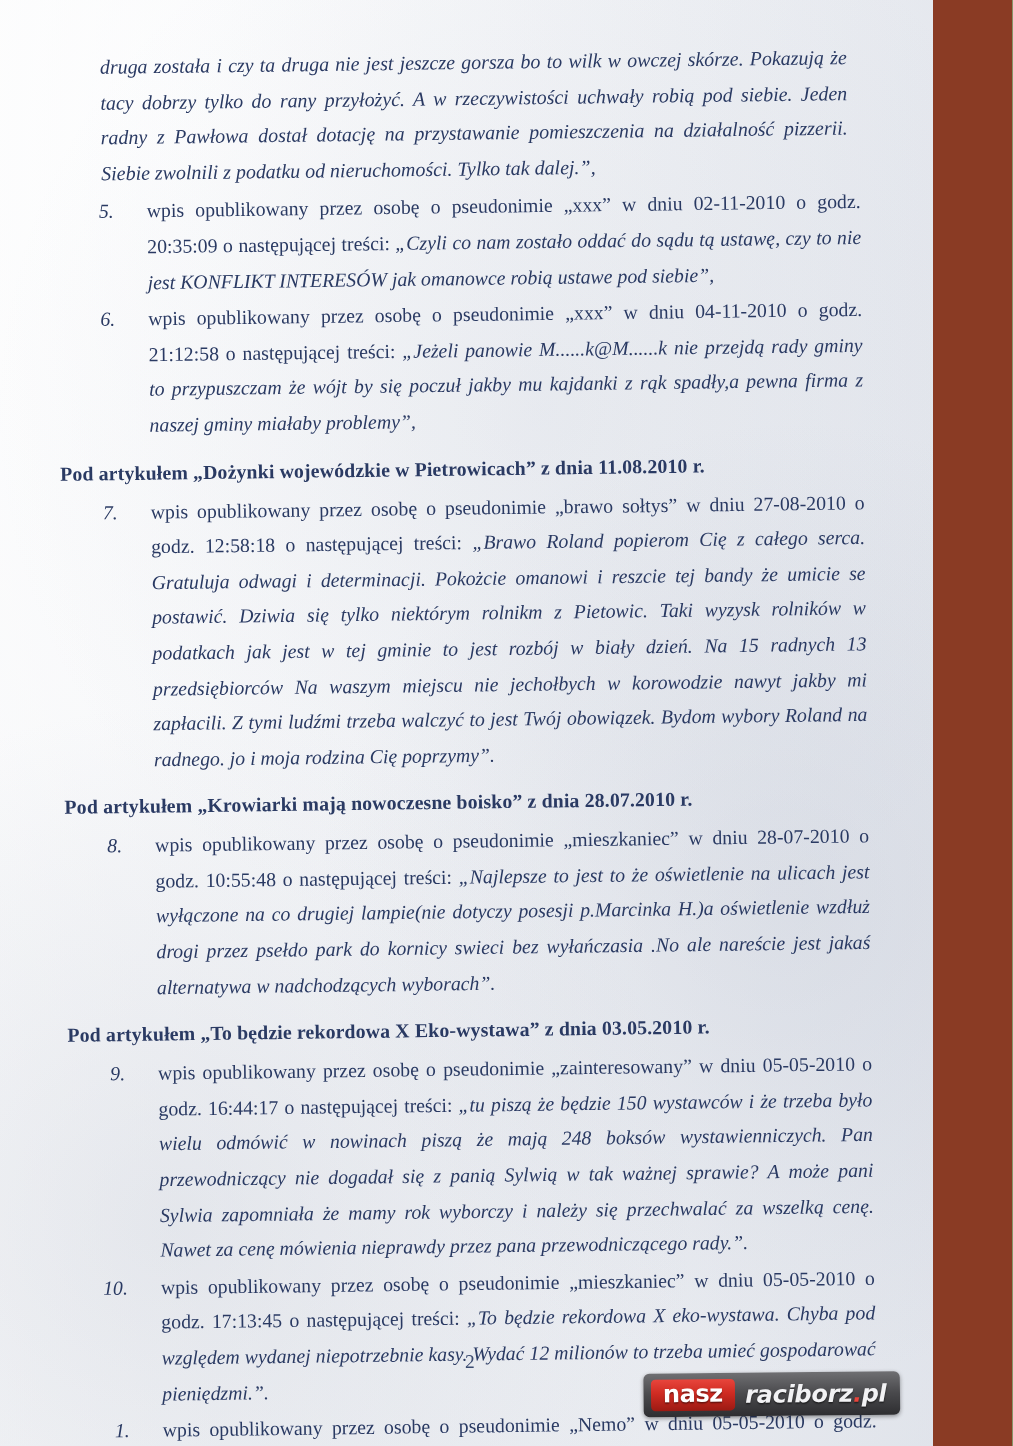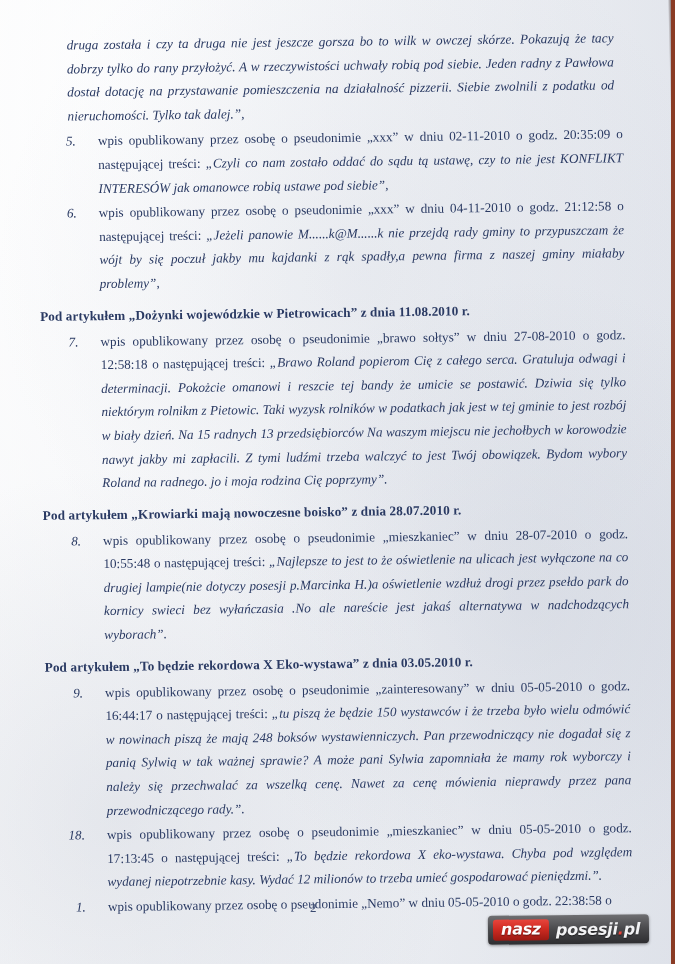--- a/index.html
+++ b/index.html
@@ -2,21 +2,21 @@
 <html><head>
 <meta charset="utf-8">
 <style>
   html,body{margin:0;padding:0;}
   body{
     width:675px;height:964px;overflow:hidden;
     background:#8a3b24;
     font-family:"Liberation Serif", serif;
   }
   .scan{
-    position:relative;width:671px;height:964px;overflow:hidden;
+    position:relative;width:622px;height:964px;overflow:hidden;
     background:#86efac;
   }
   
   .desk{
     position:absolute;inset:0;
     background:
       linear-gradient(120deg,#a8512c 0%,#8e3f20 45%,#6d2c16 100%);
     z-index:0;
   }
   
@@ -106,21 +106,21 @@
     box-shadow:0 1px 3px rgba(0,0,0,.4);
     transform:rotate(-0.6deg);
   }
   .logo .nasz{
     display:inline-block;
     padding:2px 8px 3px 8px;
     border-radius:3px;
     background:linear-gradient(180deg,#e8453c 0%,#cf2b22 45%,#9c1a13 100%);
     color:#ffffff;
     font-family:"DejaVu Sans", sans-serif;
-    font-weight:bold;font-style:italic;
+    font-weight:bold;
     font-size:16px;line-height:16px;
     letter-spacing:-.3px;
     text-shadow:0 1px 1px rgba(0,0,0,.45);
   }
   .logo .rest{
     margin-left:7px;
     color:#f2f2f4;
     font-family:"DejaVu Sans", sans-serif;
     font-weight:bold;font-style:italic;
     font-size:16px;line-height:16px;
@@ -168,27 +168,27 @@
       </li>
     </ol>
 
     <p class="heading">Pod artykułem „To będzie rekordowa X Eko-wystawa” z dnia 03.05.2010 r.</p>
 
     <ol class="entries">
       <li class="entry">
         <span class="num">9.</span><span class="lead">wpis opublikowany przez osobę o pseudonimie „zainteresowany” w dniu 05-05-2010 o godz. 16:44:17 o następującej treści: </span><span class="quote">„tu piszą że będzie 150 wystawców i że trzeba było wielu odmówić w nowinach piszą że mają 248 boksów wystawienniczych. Pan przewodniczący nie dogadał się z panią Sylwią w tak ważnej sprawie? A może pani Sylwia zapomniała że mamy rok wyborczy i należy się przechwalać za wszelką cenę. Nawet za cenę mówienia nieprawdy przez pana przewodniczącego rady.”.</span>
       </li>
       <li class="entry">
-        <span class="num">18.</span><span class="lead">wpis opublikowany przez osobę o pseudonimie „mieszkaniec” w dniu 05-05-2010 o godz. 17:13:45 o następującej treści: </span><span class="quote">„To będzie rekordowa X eko-wystawa. Chyba pod względem wydanej niepotrzebnie kasy. Wydać 12 milionów to trzeba umieć gospodarować pieniędzmi.”.</span>
+        <span class="num">10.</span><span class="lead">wpis opublikowany przez osobę o pseudonimie „mieszkaniec” w dniu 05-05-2010 o godz. 17:13:45 o następującej treści: </span><span class="quote">„To będzie rekordowa X eko-wystawa. Chyba pod względem wydanej niepotrzebnie kasy. Wydać 12 milionów to trzeba umieć gospodarować pieniędzmi.”.</span>
       </li>
       <li class="entry">
         <span class="num">1.</span><span class="lead">wpis opublikowany przez osobę o pseudonimie „Nemo” w dniu 05-05-2010 o godz. 22:38:58 o</span>
       </li>
     </ol>
   </div>
 
   <div class="pageno">2</div>
 
   <div class="logo">
     <span class="nasz">nasz</span>
-    <span class="rest"><span>posesji</span><span class="dot">.</span><span>pl</span></span>
+    <span class="rest"><span>raciborz</span><span class="dot">.</span><span>pl</span></span>
   </div>
 </div>
 
 </body></html>

